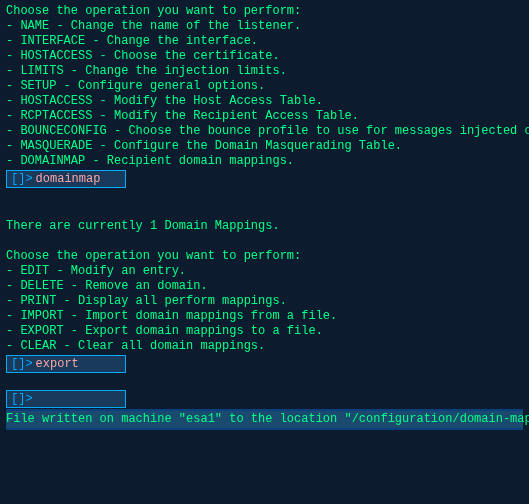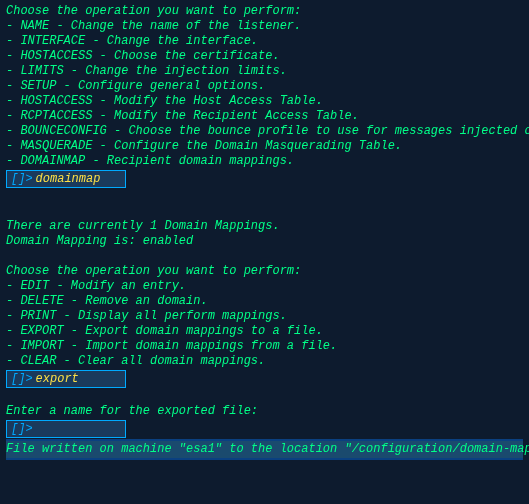--- a/index.html
+++ b/index.html
@@ -1,19 +1,18 @@
 <!DOCTYPE html>
 <html><head>
   <meta charset="utf-8">
   <style>
     * {
       margin: 0;
       padding: 0;
       box-sizing: border-box;
-      font-style: italic;
     }
 
     body {
       width: 529px;
       height: 504px;
       background-color: #0d1b2e;
       font-family: 'Courier New', Courier, monospace;
       font-size: 12px;
       color: #00ff88;
       overflow: hidden;
@@ -56,21 +55,21 @@
       height: 18px;
       min-width: 120px;
     }
 
     .prompt-arrow {
       color: #00aaff;
       margin-right: 3px;
     }
 
     .prompt-input {
-      color: #fde047;
+      color: #fca5a5;
     }
 
     .blue-bar {
       background-color: #0a4080;
       height: 2px;
       margin: 0;
     }
 
     .written-msg {
       background-color: #1a4a6e;
@@ -98,40 +97,38 @@
   <div class="prompt-line">
     <div class="prompt-box">
       <span class="prompt-arrow">[]&gt;</span>
       <span class="prompt-input">domainmap</span>
     </div>
   </div>
 
   <div class="line-empty"></div>
   <div class="line-empty"></div>
   <div class="line">There are currently 1 Domain Mappings.</div>
-  <div class="line">Domain Mapping is: enabled</div>
 
   <div class="line-empty"></div>
   <div class="line">Choose the operation you want to perform:</div>
   <div class="line">- EDIT - Modify an entry.</div>
   <div class="line">- DELETE - Remove an domain.</div>
   <div class="line">- PRINT - Display all perform mappings.</div>
+  <div class="line">- IMPORT - Import domain mappings from a file.</div>
   <div class="line">- EXPORT - Export domain mappings to a file.</div>
-  <div class="line">- IMPORT - Import domain mappings from a file.</div>
   <div class="line">- CLEAR - Clear all domain mappings.</div>
 
   <div class="prompt-line">
     <div class="prompt-box">
       <span class="prompt-arrow">[]&gt;</span>
       <span class="prompt-input">export</span>
     </div>
   </div>
 
   <div class="line-empty"></div>
-  <div class="line">Enter a name for the exported file:</div>
 
   <div class="prompt-line">
     <div class="prompt-box">
       <span class="prompt-arrow">[]&gt;</span>
     </div>
   </div>
 
   <div class="blue-bar"></div>
   <div class="written-msg line">File written on machine "esa1" to the location "/configuration/domain-map"</div>
   <div class="blue-bar"></div>

